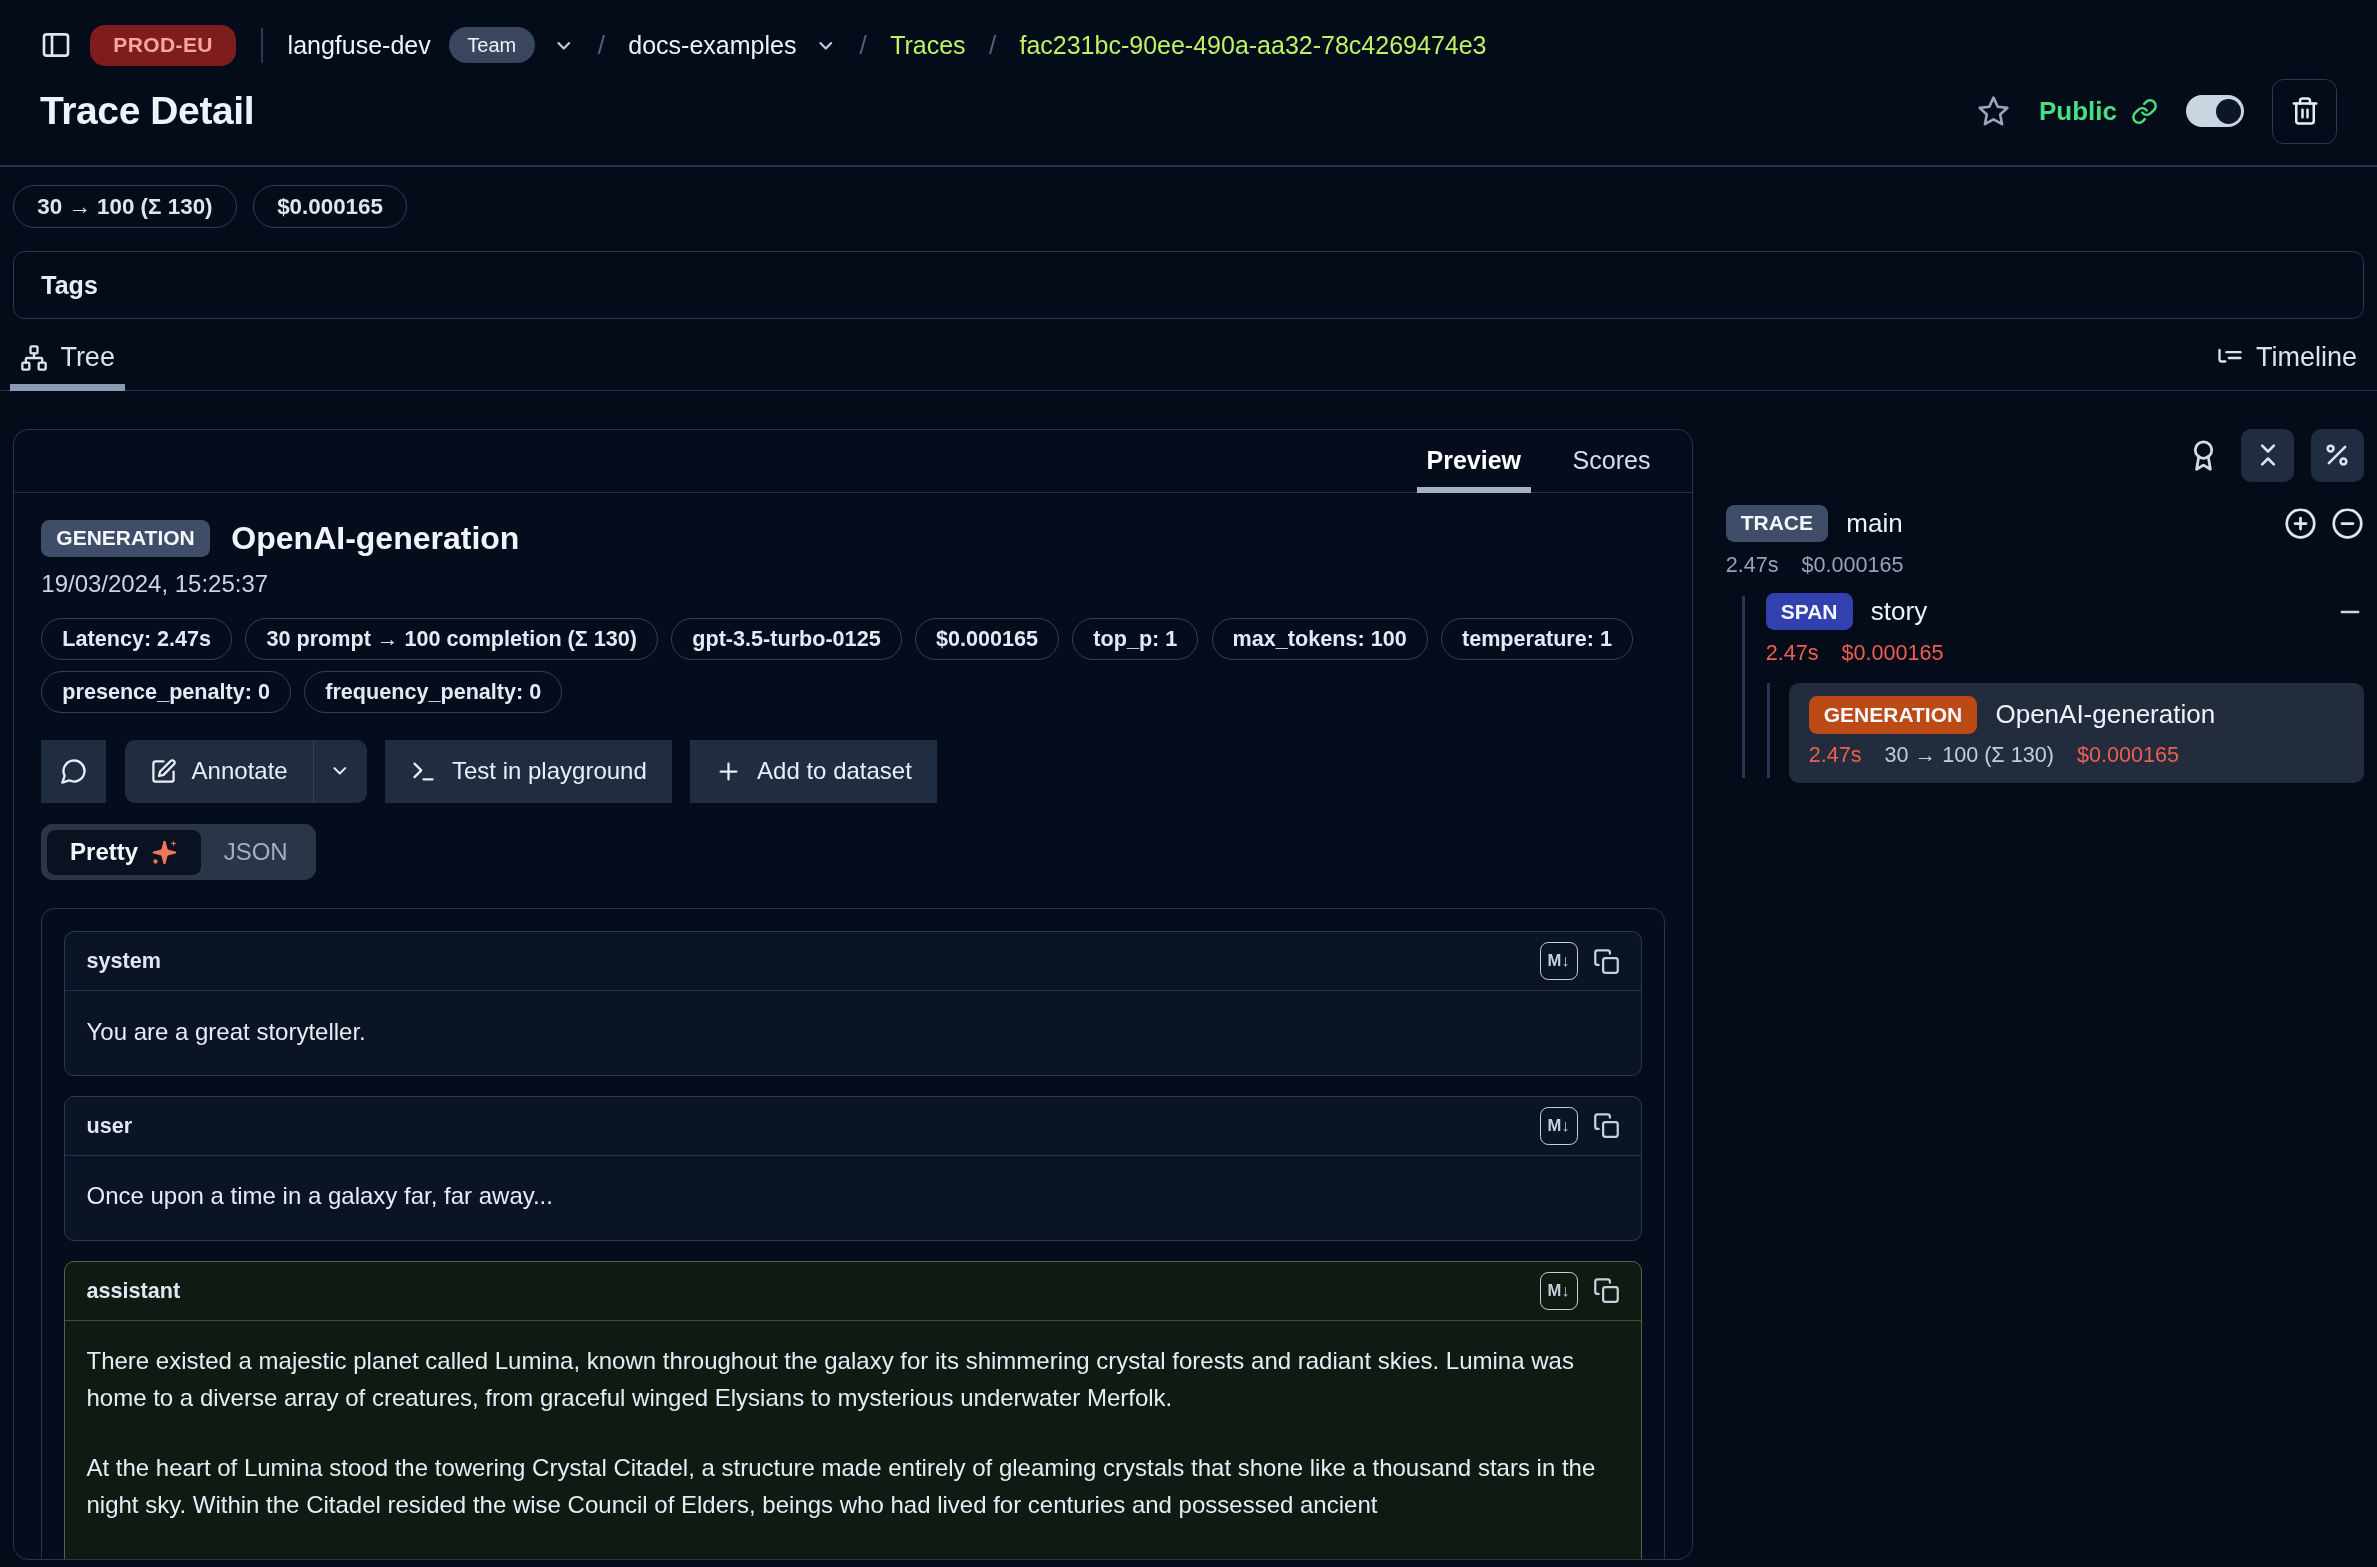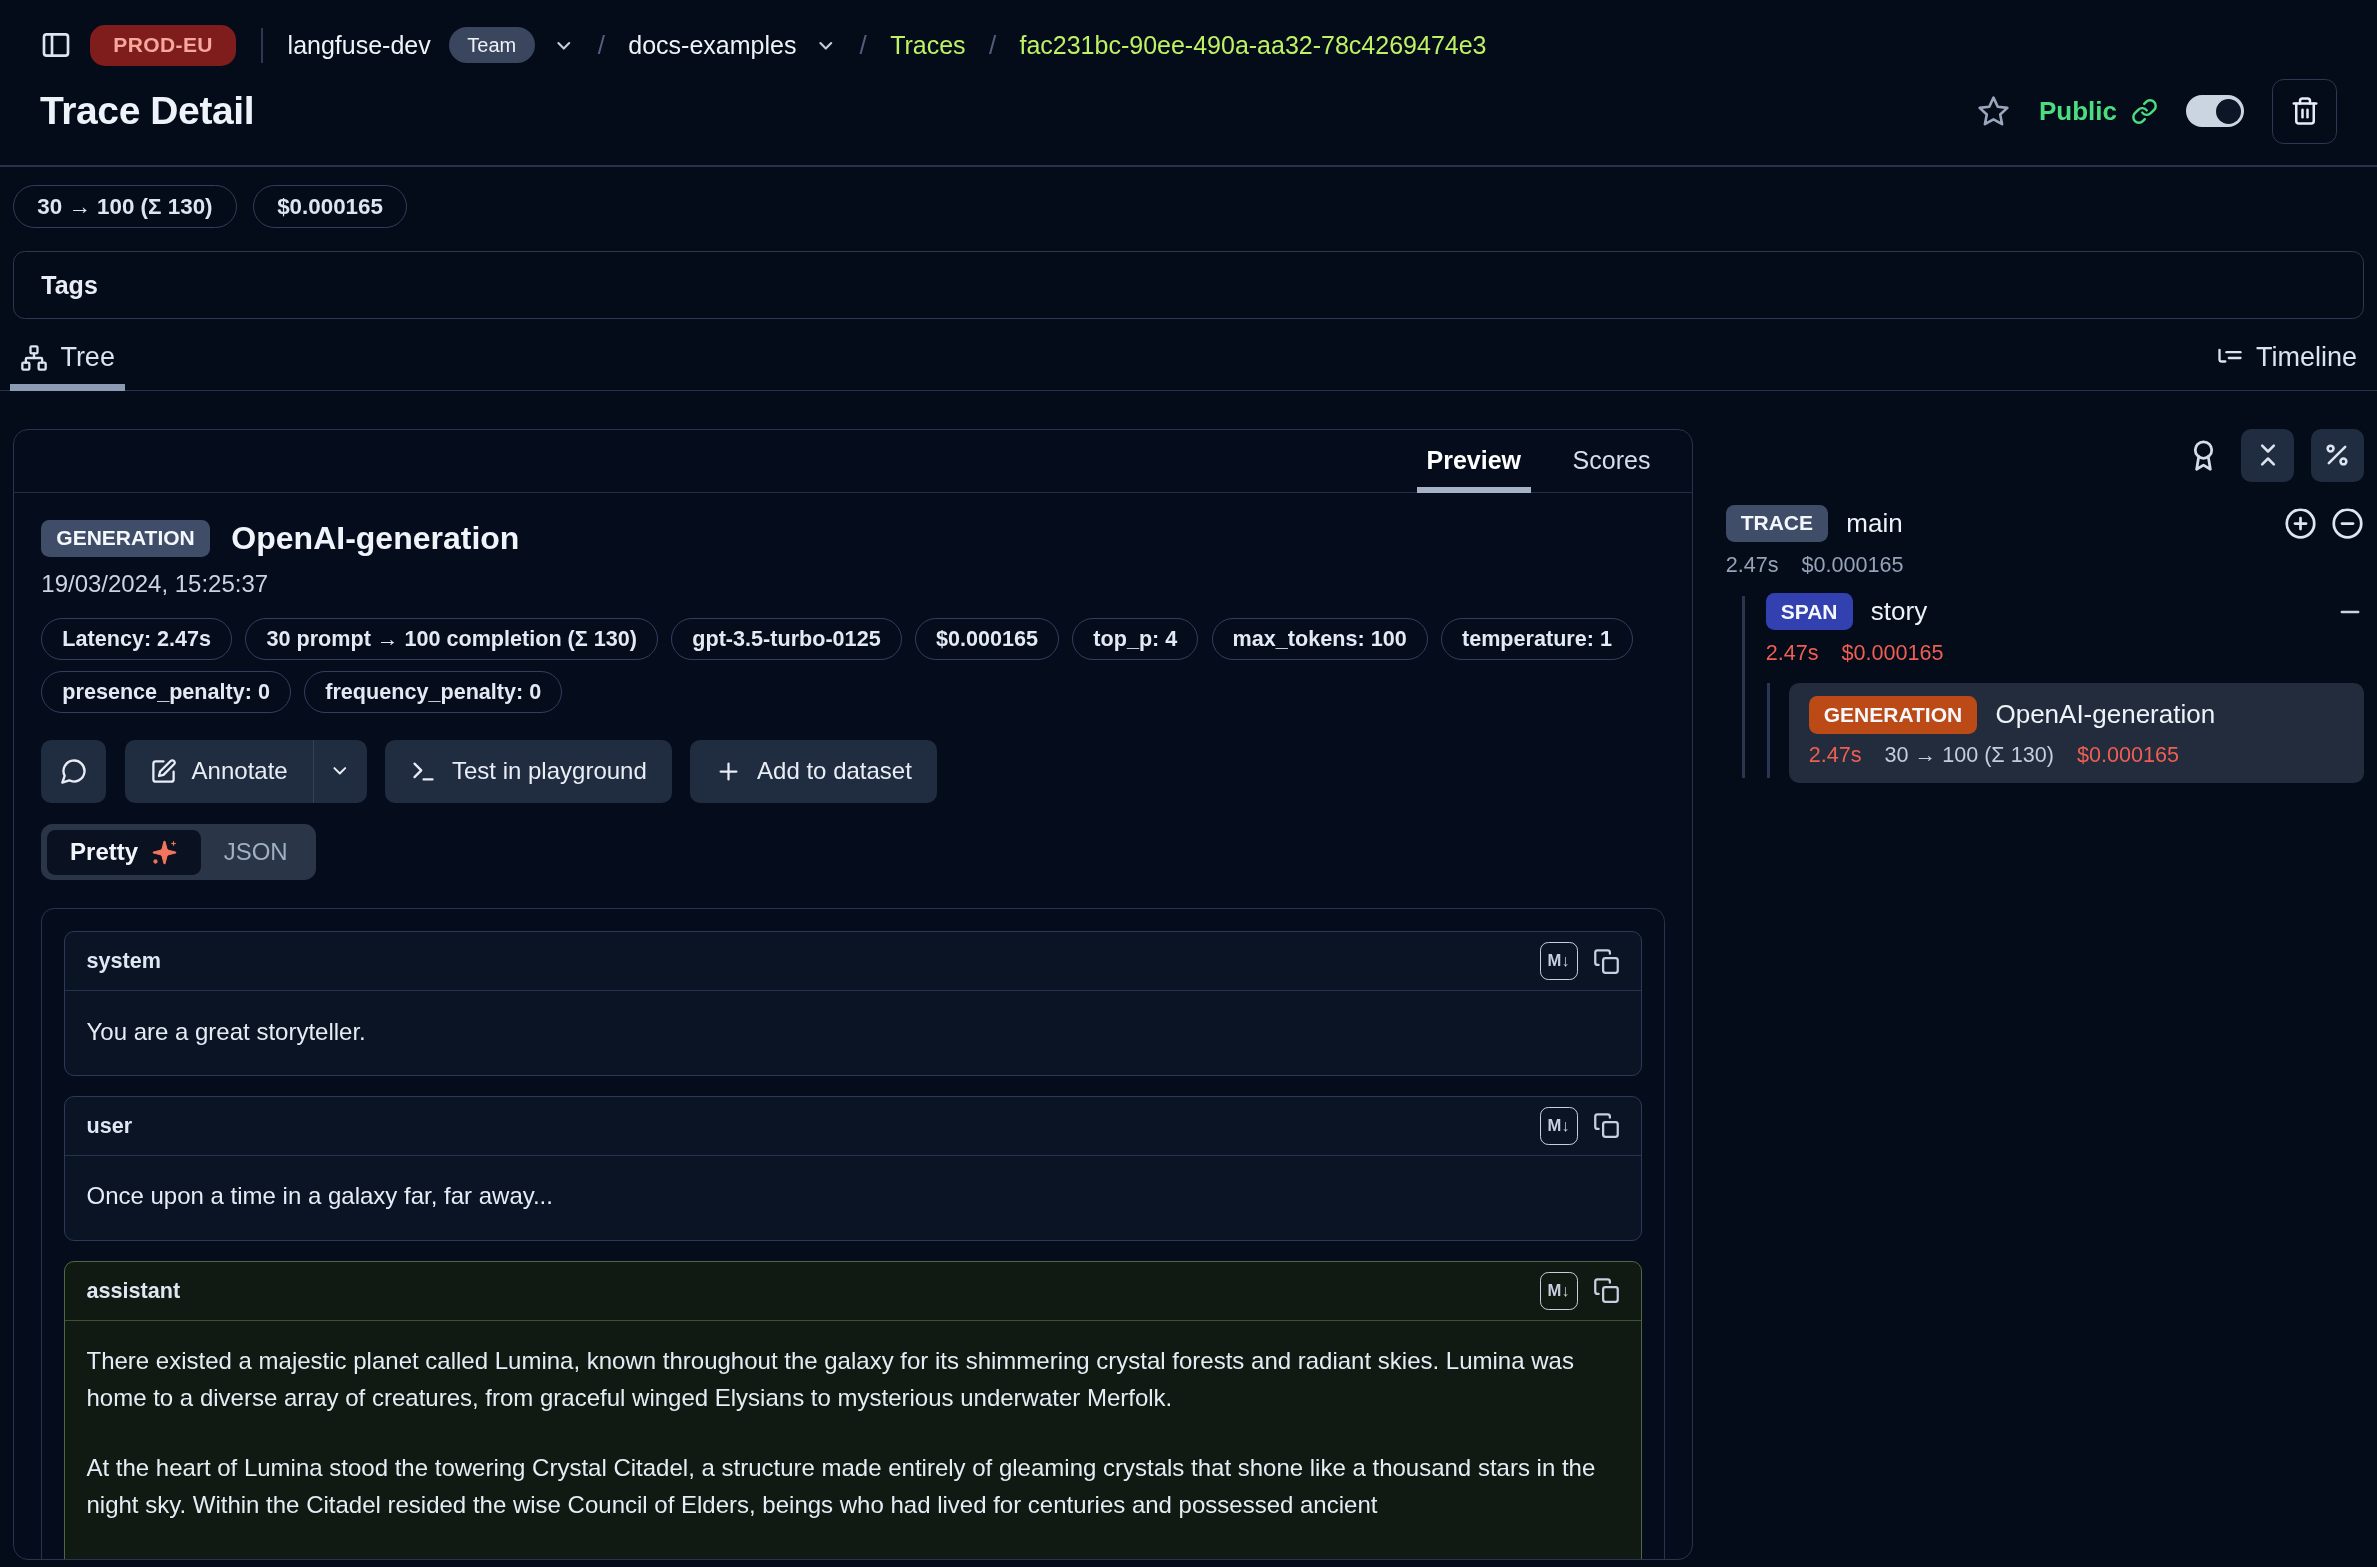--- a/index.html
+++ b/index.html
@@ -61,21 +61,21 @@
   .badge.slate { background:#3f4d68; }
   .badge.indigo { background:#3240b0; }
   .badge.rust { background:#bc4a17; }
   .obs-title { font-size:32px; font-weight:700; color:#f0f4fa; }
   .obs-date { margin-top:13.3px; font-size:24px; color:#cbd5e1; }
   .meta-badges { display:flex; gap:13.3px; margin-top:20px; }
   .meta-badges + .meta-badges { margin-top:11.6px; }
   .pill.meta { font-size:21.6px; padding:6.7px 20px; color:#e3eaf4; font-weight:600; }
 
   .actions { display:flex; gap:18.3px; margin:27px 27px 0; }
-  .btn { background:#202c40; border:0; border-radius:10px; color:#e9eef6; font-size:24px; font-weight:500; display:flex; align-items:center; gap:15px; padding:0 25px; height:63px; }
+  .btn { background:#202c40; border:0; border-radius:0; color:#e9eef6; font-size:24px; font-weight:500; display:flex; align-items:center; gap:15px; padding:0 25px; height:63px; }
   .btn.icon-only { width:65px; padding:0; justify-content:center; }
   .split { display:flex; }
   .split .btn.main { border-radius:10px 0 0 10px; border-right:1.7px solid #33415c; }
   .split .btn.caret { border-radius:0 10px 10px 0; width:53px; padding:0; justify-content:center; }
 
   .fmt { margin:21.6px 27px 0; display:inline-flex; background:#2a3548; border-radius:11.6px; padding:5.8px; }
   .fmt .seg { font-size:24px; padding:8.3px 23px; border-radius:8.3px; color:#9fb0c4; display:flex; gap:12.5px; align-items:center; background:none; border:0; }
   .fmt .seg.active { background:#0a1120; color:#f2f6fa; font-weight:600; }
   .sparkle { color:#f4745e; }
 
@@ -244,21 +244,21 @@
           <span class="badge slate">GENERATION</span>
           <span class="obs-title">OpenAI-generation</span>
         </div>
         <div class="obs-date">19/03/2024, 15:25:37</div>
 
         <div class="meta-badges">
           <span class="pill meta">Latency: 2.47s</span>
           <span class="pill meta">30 prompt → 100 completion (Σ 130)</span>
           <span class="pill meta">gpt-3.5-turbo-0125</span>
           <span class="pill meta">$0.000165</span>
-          <span class="pill meta">top_p: 4</span>
+          <span class="pill meta">top_p: 1</span>
           <span class="pill meta">max_tokens: 100</span>
           <span class="pill meta">temperature: 1</span>
         </div>
         <div class="meta-badges">
           <span class="pill meta">presence_penalty: 0</span>
           <span class="pill meta">frequency_penalty: 0</span>
         </div>
       </div>
 
       <div class="actions">

